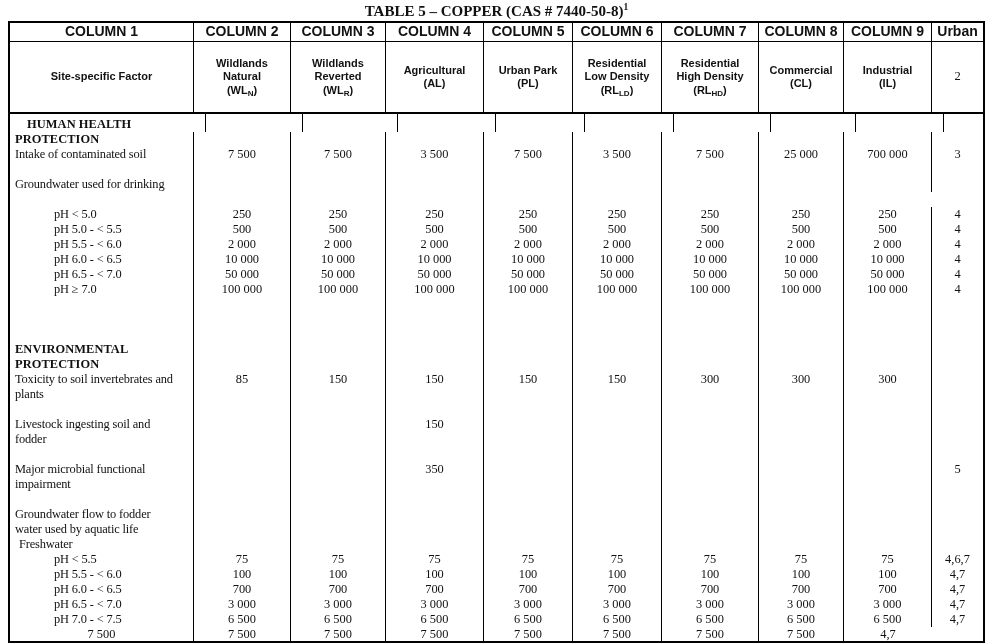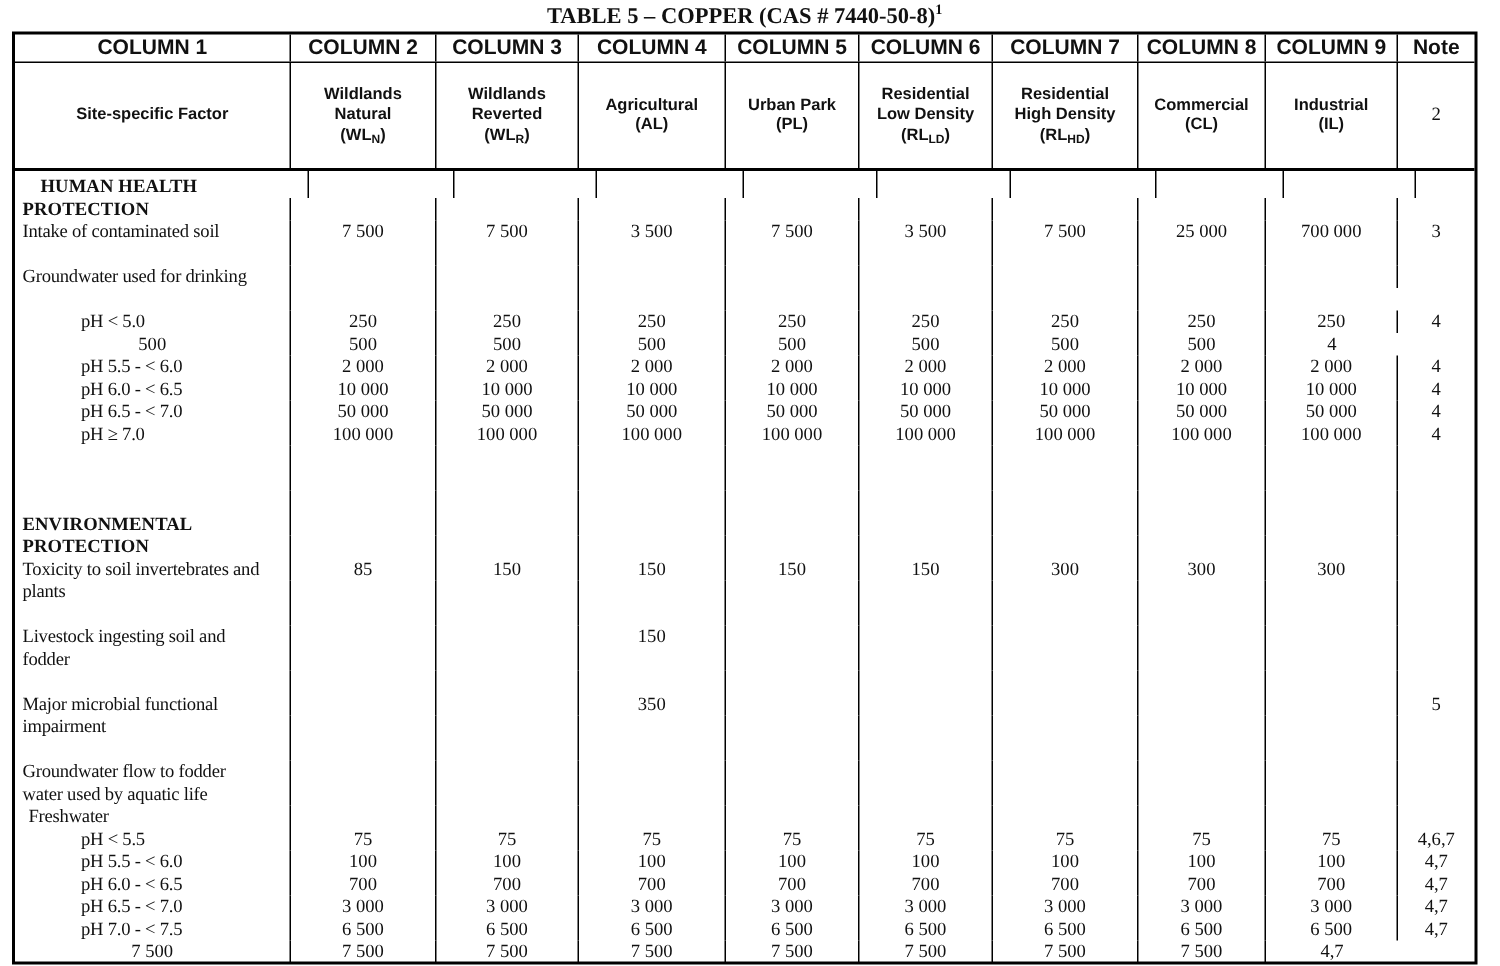--- a/index.html
+++ b/index.html
@@ -66,21 +66,21 @@
     <div class="hrow colrow">
         <div class="cell">COLUMN 1</div>
         <div class="cell">COLUMN 2</div>
         <div class="cell">COLUMN 3</div>
         <div class="cell">COLUMN 4</div>
         <div class="cell">COLUMN 5</div>
         <div class="cell">COLUMN 6</div>
         <div class="cell">COLUMN 7</div>
         <div class="cell">COLUMN 8</div>
         <div class="cell">COLUMN 9</div>
-        <div class="cell">Note</div>
+        <div class="cell">Urban</div>
       </div>
     <div class="hrow descrow">
         <div class="cell">Site-specific Factor</div>
         <div class="cell">
           <div>Wildlands</div>
           <div>Natural</div>
           <div>(WL<sub>N</sub>)</div>
         </div>
         <div class="cell">
           <div>Wildlands</div>
@@ -193,20 +193,21 @@
           <div class="cell val">250</div>
           <div class="cell val">250</div>
           <div class="cell val">250</div>
           <div class="cell val">250</div>
           <div class="cell val">250</div>
           <div class="cell val">250</div>
           <div class="cell val">250</div>
           <div class="cell val">4</div>
         </div>
         <div class="brow">
+          <div class="cell lab indent">pH 5.0 - &lt; 5.5</div>
           <div class="cell val">500</div>
           <div class="cell val">500</div>
           <div class="cell val">500</div>
           <div class="cell val">500</div>
           <div class="cell val">500</div>
           <div class="cell val">500</div>
           <div class="cell val">500</div>
           <div class="cell val">500</div>
           <div class="cell val">4</div>
         </div>

